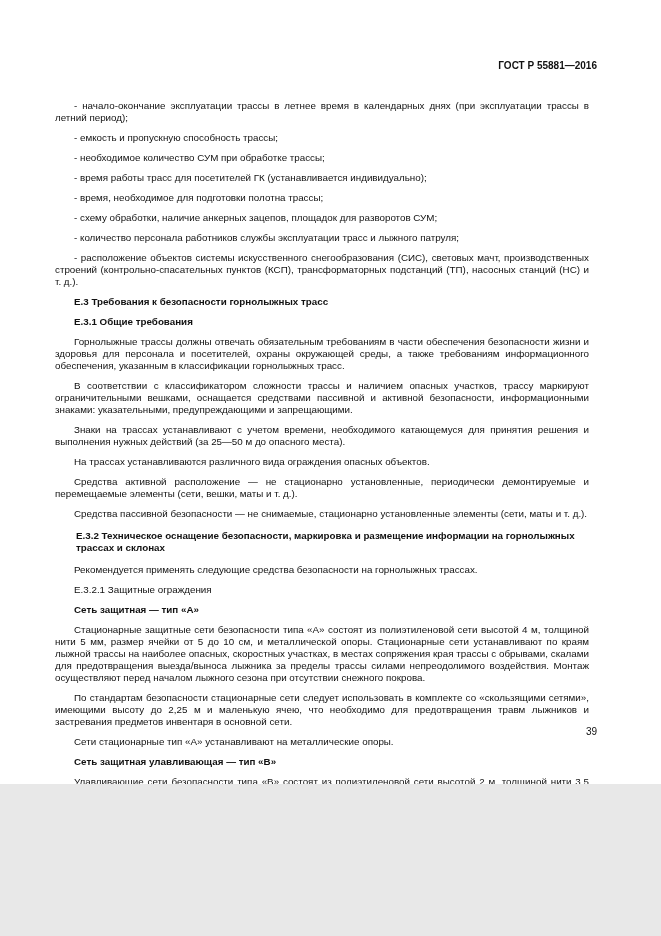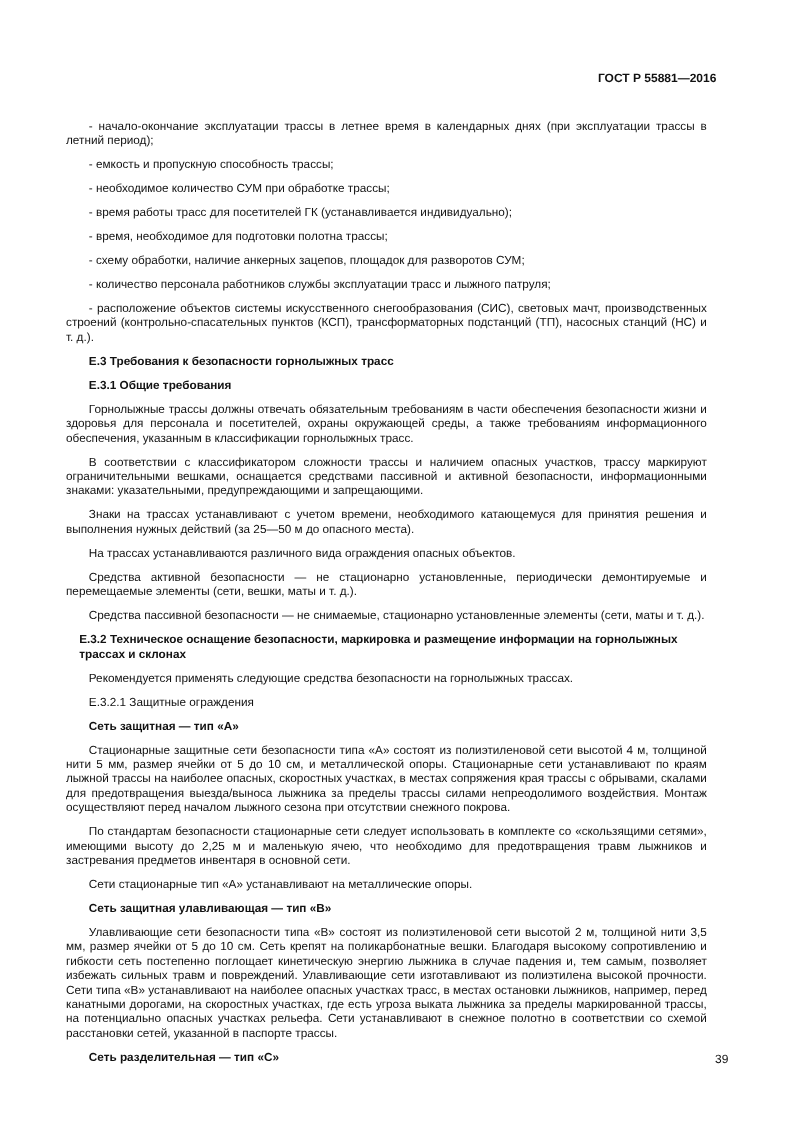--- a/index.html
+++ b/index.html
@@ -1,19 +1,19 @@
 <!DOCTYPE html>
 <html><head>
 <meta charset="utf-8">
 <style>
   html, body { margin: 0; padding: 0; background: #e8e8e8; }
   .page {
     position: relative;
     width: 661px;
-    height: 936px;
+    height: 784px;
     margin: 0 auto;
     background: #ffffff;
     font-family: "Liberation Sans", sans-serif;
     color: #111111;
     overflow: hidden;
   }
   .doc-header {
     position: absolute;
     top: 60px;
     left: 47px;
@@ -30,30 +30,30 @@
     font-size: 9.8px;
     line-height: 12px;
   }
   .para {
     margin: 8px;
     text-indent: 19px;
     text-align: justify;
   }
   .bold { font-weight: bold; }
   .heading-block {
-    margin: 0;
+    margin: 10px;
     padding-left: 19px;
     text-indent: 0;
     text-align: left;
     font-weight: bold;
   }
   .doc-footer {
     position: absolute;
     bottom: 47px;
-    right: 54px;
+    right: 64px;
     font-size: 10px;
   }
 </style>
 </head>
 <body>
 
 <div class="page">
 
   <div class="doc-header">ГОСТ Р 55881—2016</div>
 
@@ -67,21 +67,21 @@
     <p class="para">- количество персонала работников службы эксплуатации трасс и лыжного патруля;</p>
     <p class="para">- расположение объектов системы искусственного снегообразования (СИС), световых мачт, производственных строений (контрольно-спасательных пунктов (КСП), трансформаторных подстанций (ТП), насосных станций (НС) и т. д.).</p>
 
     <p class="para bold">Е.3 Требования к безопасности горнолыжных трасс</p>
     <p class="para bold">Е.3.1 Общие требования</p>
 
     <p class="para">Горнолыжные трассы должны отвечать обязательным требованиям в части обеспечения безопасности жизни и здоровья для персонала и посетителей, охраны окружающей среды, а также требованиям информационного обеспечения, указанным в классификации горнолыжных трасс.</p>
     <p class="para">В соответствии с классификатором сложности трассы и наличием опасных участков, трассу маркируют ограничительными вешками, оснащается средствами пассивной и активной безопасности, информационными знаками: указательными, предупреждающими и запрещающими.</p>
     <p class="para">Знаки на трассах устанавливают с учетом времени, необходимого катающемуся для принятия решения и выполнения нужных действий (за 25—50 м до опасного места).</p>
     <p class="para">На трассах устанавливаются различного вида ограждения опасных объектов.</p>
-    <p class="para">Средства активной безопасности — не стационарно установленные, периодически демонтируемые и перемещаемые элементы (сети, вешки, маты и т. д.).</p>
+    <p class="para">Средства активной расположение — не стационарно установленные, периодически демонтируемые и перемещаемые элементы (сети, вешки, маты и т. д.).</p>
     <p class="para">Средства пассивной безопасности — не снимаемые, стационарно установленные элементы (сети, маты и т. д.).</p>
 
     <p class="heading-block">Е.3.2 Техническое оснащение безопасности, маркировка и размещение информации на горнолыжных трассах и склонах</p>
 
     <p class="para">Рекомендуется применять следующие средства безопасности на горнолыжных трассах.</p>
     <p class="para">Е.3.2.1 Защитные ограждения</p>
 
     <p class="para bold">Сеть защитная — тип «А»</p>
     <p class="para">Стационарные защитные сети безопасности типа «А» состоят из полиэтиленовой сети высотой 4 м, толщиной нити 5 мм, размер ячейки от 5 до 10 см, и металлической опоры. Стационарные сети устанавливают по краям лыжной трассы на наиболее опасных, скоростных участках, в местах сопряжения края трассы с обрывами, скалами для предотвращения выезда/выноса лыжника за пределы трассы силами непреодолимого воздействия. Монтаж осуществляют перед началом лыжного сезона при отсутствии снежного покрова.</p>
     <p class="para">По стандартам безопасности стационарные сети следует использовать в комплекте со «скользящими сетями», имеющими высоту до 2,25 м и маленькую ячею, что необходимо для предотвращения травм лыжников и застревания предметов инвентаря в основной сети.</p>

